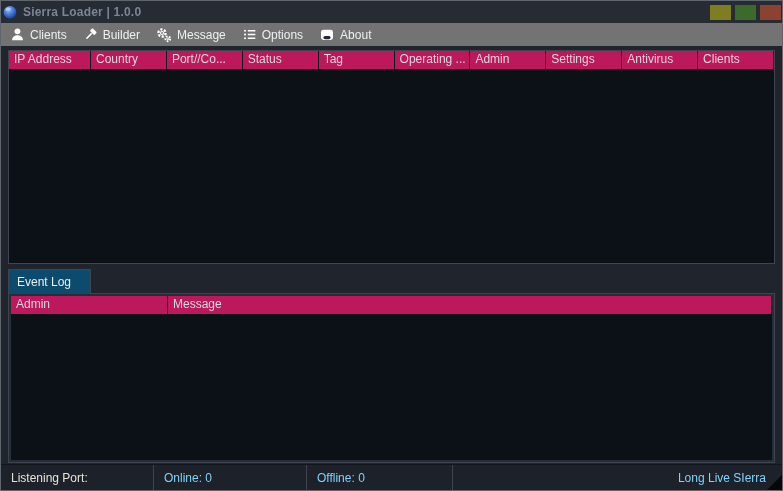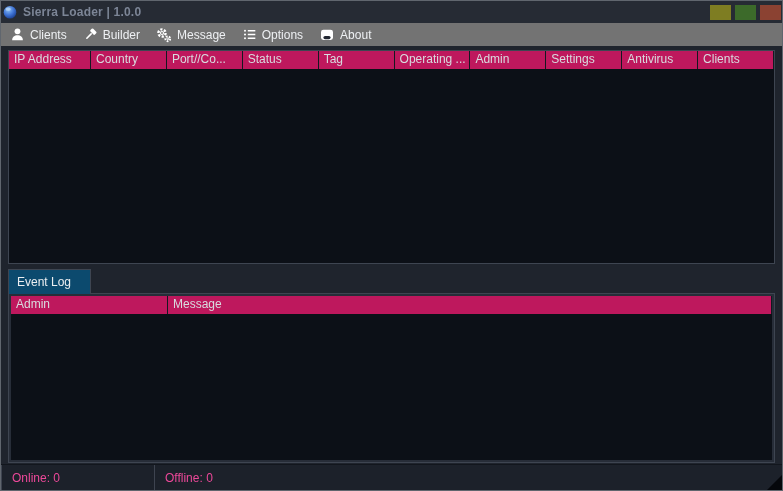--- a/index.html
+++ b/index.html
@@ -64,21 +64,21 @@
   .log-table {
     width:100%; height:100%; background:#0c1017; display:flex; flex-direction:column;
   }
   .log-table .grid-header { grid-template-columns:157px 1fr; }
 
   
   .statusbar {
     position:absolute; left:0; right:0; bottom:0; height:26px;
     background:#1c212a; display:flex; align-items:stretch; border-top:1px solid #12161d;
   }
-  .status-cell { display:flex; align-items:center; padding-left:10px; color:#ec4899; }
+  .status-cell { display:flex; align-items:center; padding-left:10px; color:#7dd3fc; }
   .status-cell.first { color:#e7e3d2; flex:0 0 152px; }
   .status-cell.online { flex:0 0 153px; border-left:1px solid #3e4450; }
   .status-cell.offline { flex:0 0 146px; border-left:1px solid #3e4450; }
   .status-cell.motto {
     flex:1 1 auto; border-left:1px solid #3e4450; justify-content:flex-end;
     padding-right:16px;
   }
   .resize-grip {
     position:absolute; right:0; bottom:0; width:0; height:0;
     border-left:15px solid transparent; border-bottom:15px solid #05070b;
@@ -185,18 +185,20 @@
     <div class="log-table">
       <div class="grid-header">
         <div>Admin</div>
         <div>Message</div>
       </div>
       <div class="grid-body"></div>
     </div>
   </div>
 
   <div class="statusbar">
+    <div class="status-cell first">Listening Port:</div>
     <div class="status-cell online">Online: 0</div>
     <div class="status-cell offline">Offline: 0</div>
+    <div class="status-cell motto">Long Live SIerra</div>
     <div class="resize-grip"></div>
   </div>
 
 </div>
 
 </body></html>

